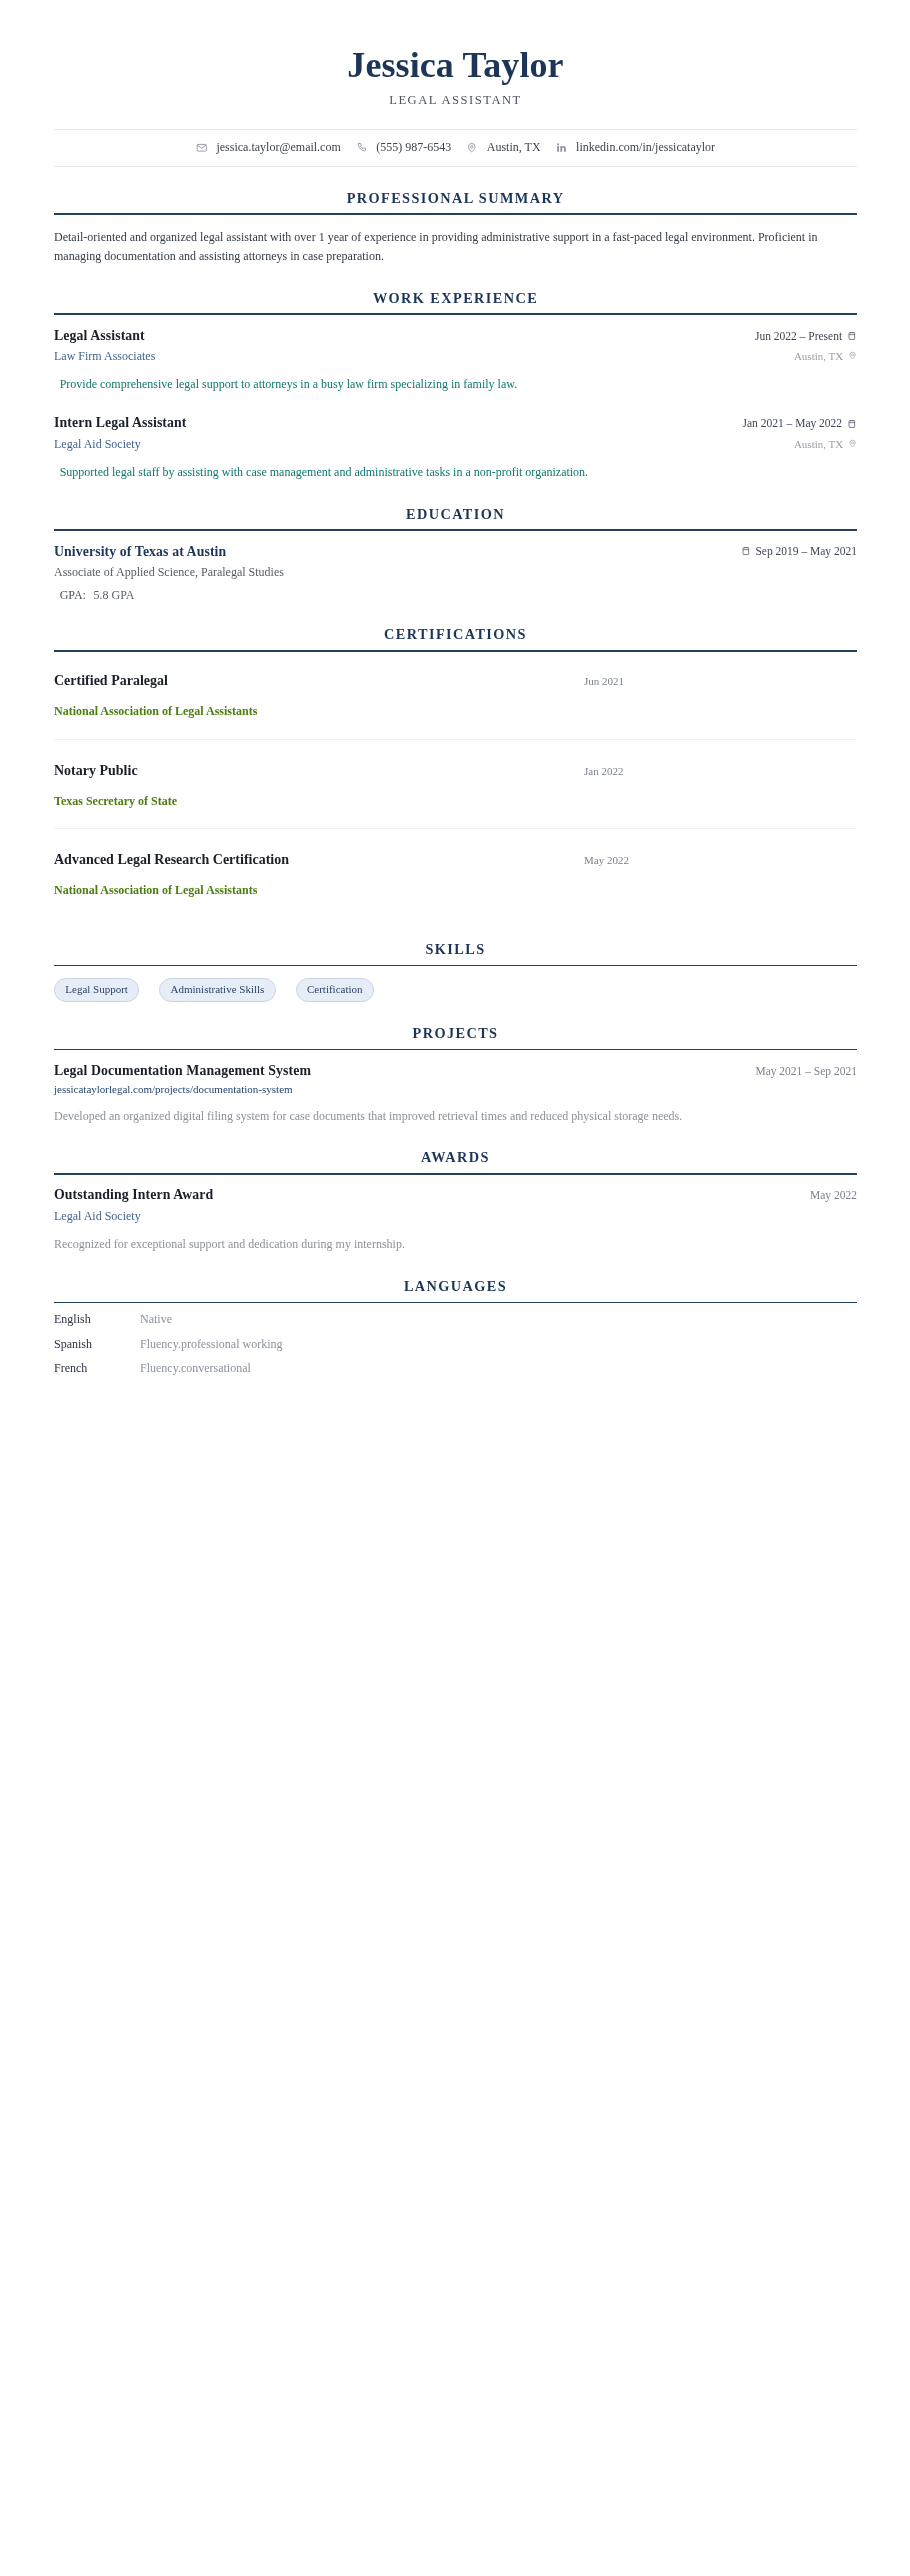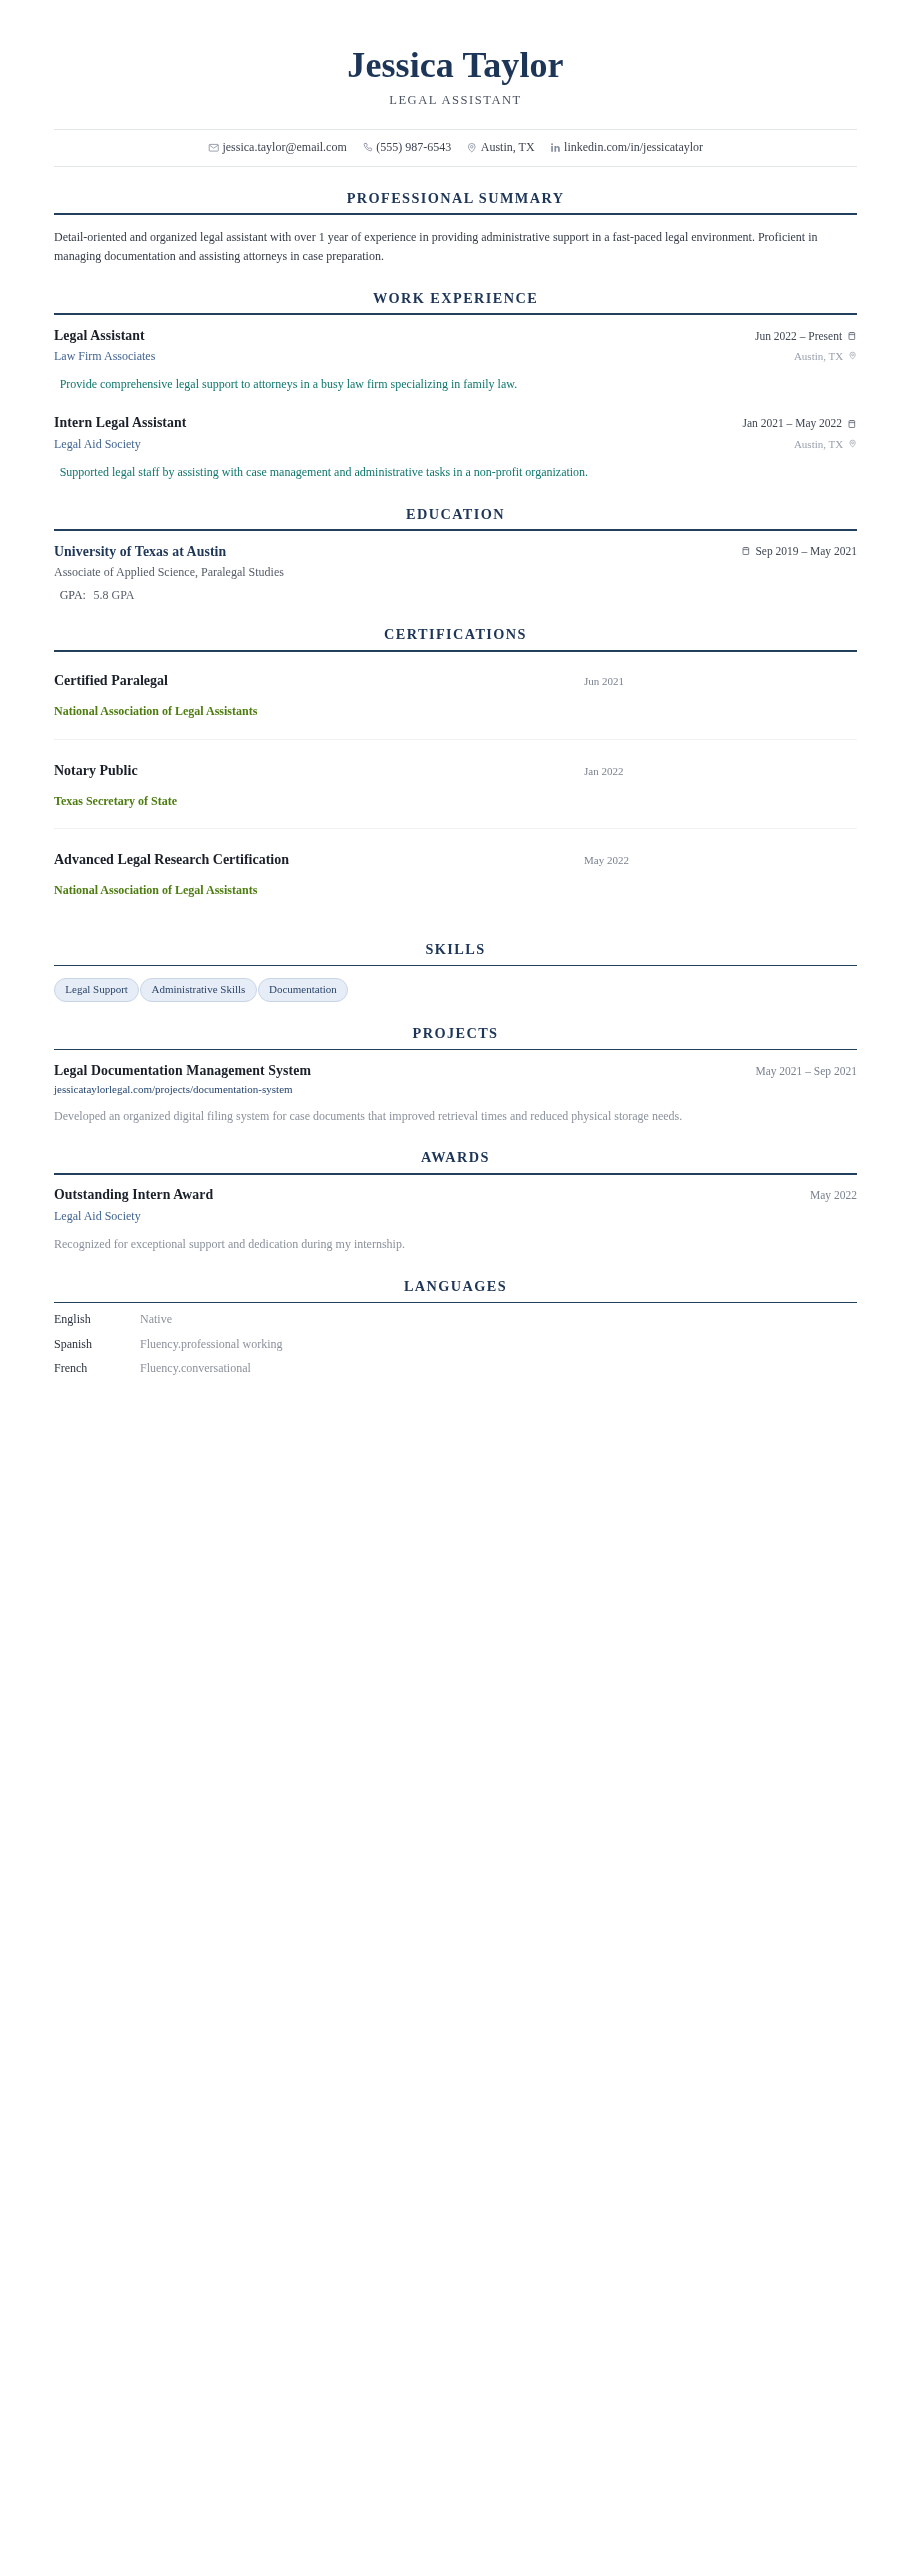--- a/index.html
+++ b/index.html
@@ -53,21 +53,21 @@
     padding: 10.3px 0 10.3px 0;
     display: flex;
     justify-content: center;
     align-items: center;
     flex-wrap: wrap;
     gap: 15px;
   }
   .contact-item {
     display: inline-flex;
     align-items: center;
-    gap: 3px;
+    gap: 9px;
     font-size: 12px;
     color: #3d4350;
     white-space: nowrap;
   }
   .contact-item .ico {
     display: inline-flex;
     align-items: center;
     justify-content: center;
     width: 11.5px;
     height: 11.5px;
@@ -194,21 +194,21 @@
     margin-top: 15px;
     font-size: 12px;
     font-weight: 700;
     color: #4d7c0f;
   }
 
   
   .skills-wrap {
     display: flex;
     flex-wrap: wrap;
-    gap: 1px;
+    gap: 20px;
     padding-top: 11.5px;
   }
   .skill-pill {
     background: #e7edf7;
     border: 0.6px solid #c9d5e6;
     color: #2b456a;
     border-radius: 573px;
     padding: 4px 10.3px;
     font-size: 11px;
     line-height: 1.25;
@@ -427,21 +427,21 @@
 
     </div>
   </div>
 
   <div class="section">
     <div class="section-title">SKILLS</div>
     <div class="section-rule"></div>
     <div class="skills-wrap">
       <span class="skill-pill">Legal Support</span>
       <span class="skill-pill">Administrative Skills</span>
-      <span class="skill-pill">Documentation</span>
+      <span class="skill-pill">Certification</span>
     </div>
   </div>
 
   <div class="section">
     <div class="section-title">PROJECTS</div>
     <div class="section-rule"></div>
     <div class="section-body">
       <div class="entry">
         <div class="entry-row">
           <div class="entry-title">Legal Documentation Management System</div>

